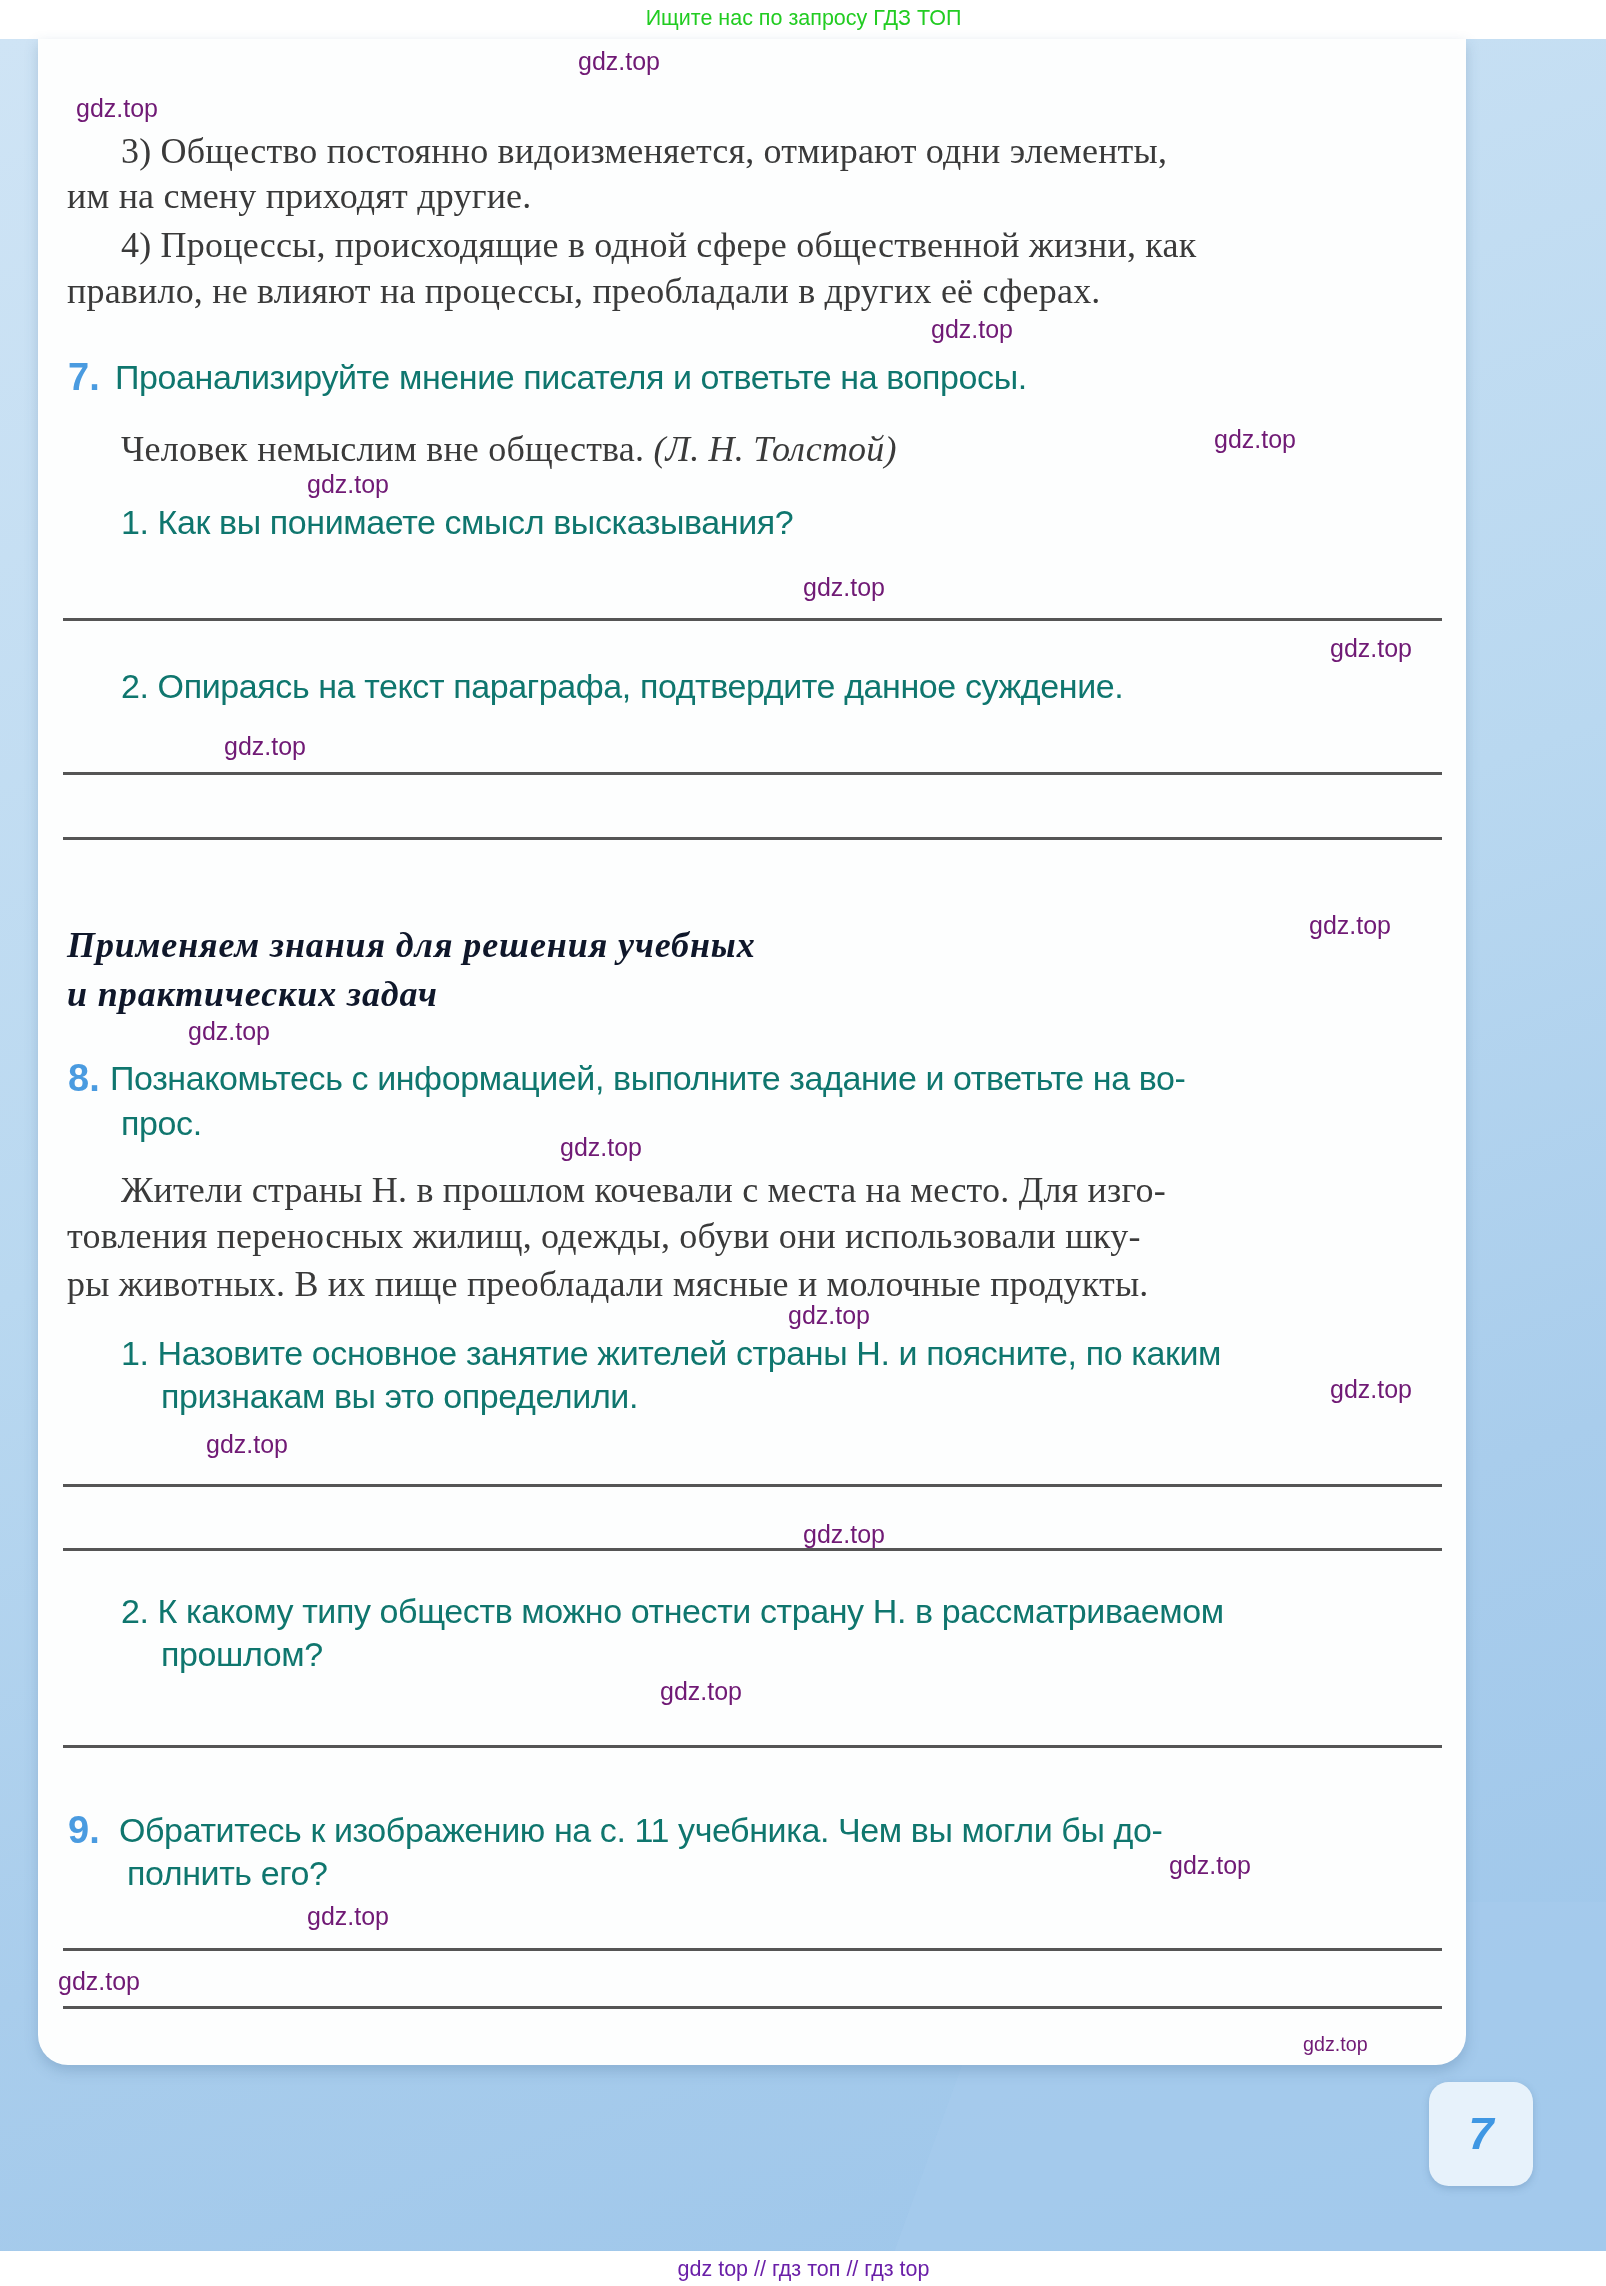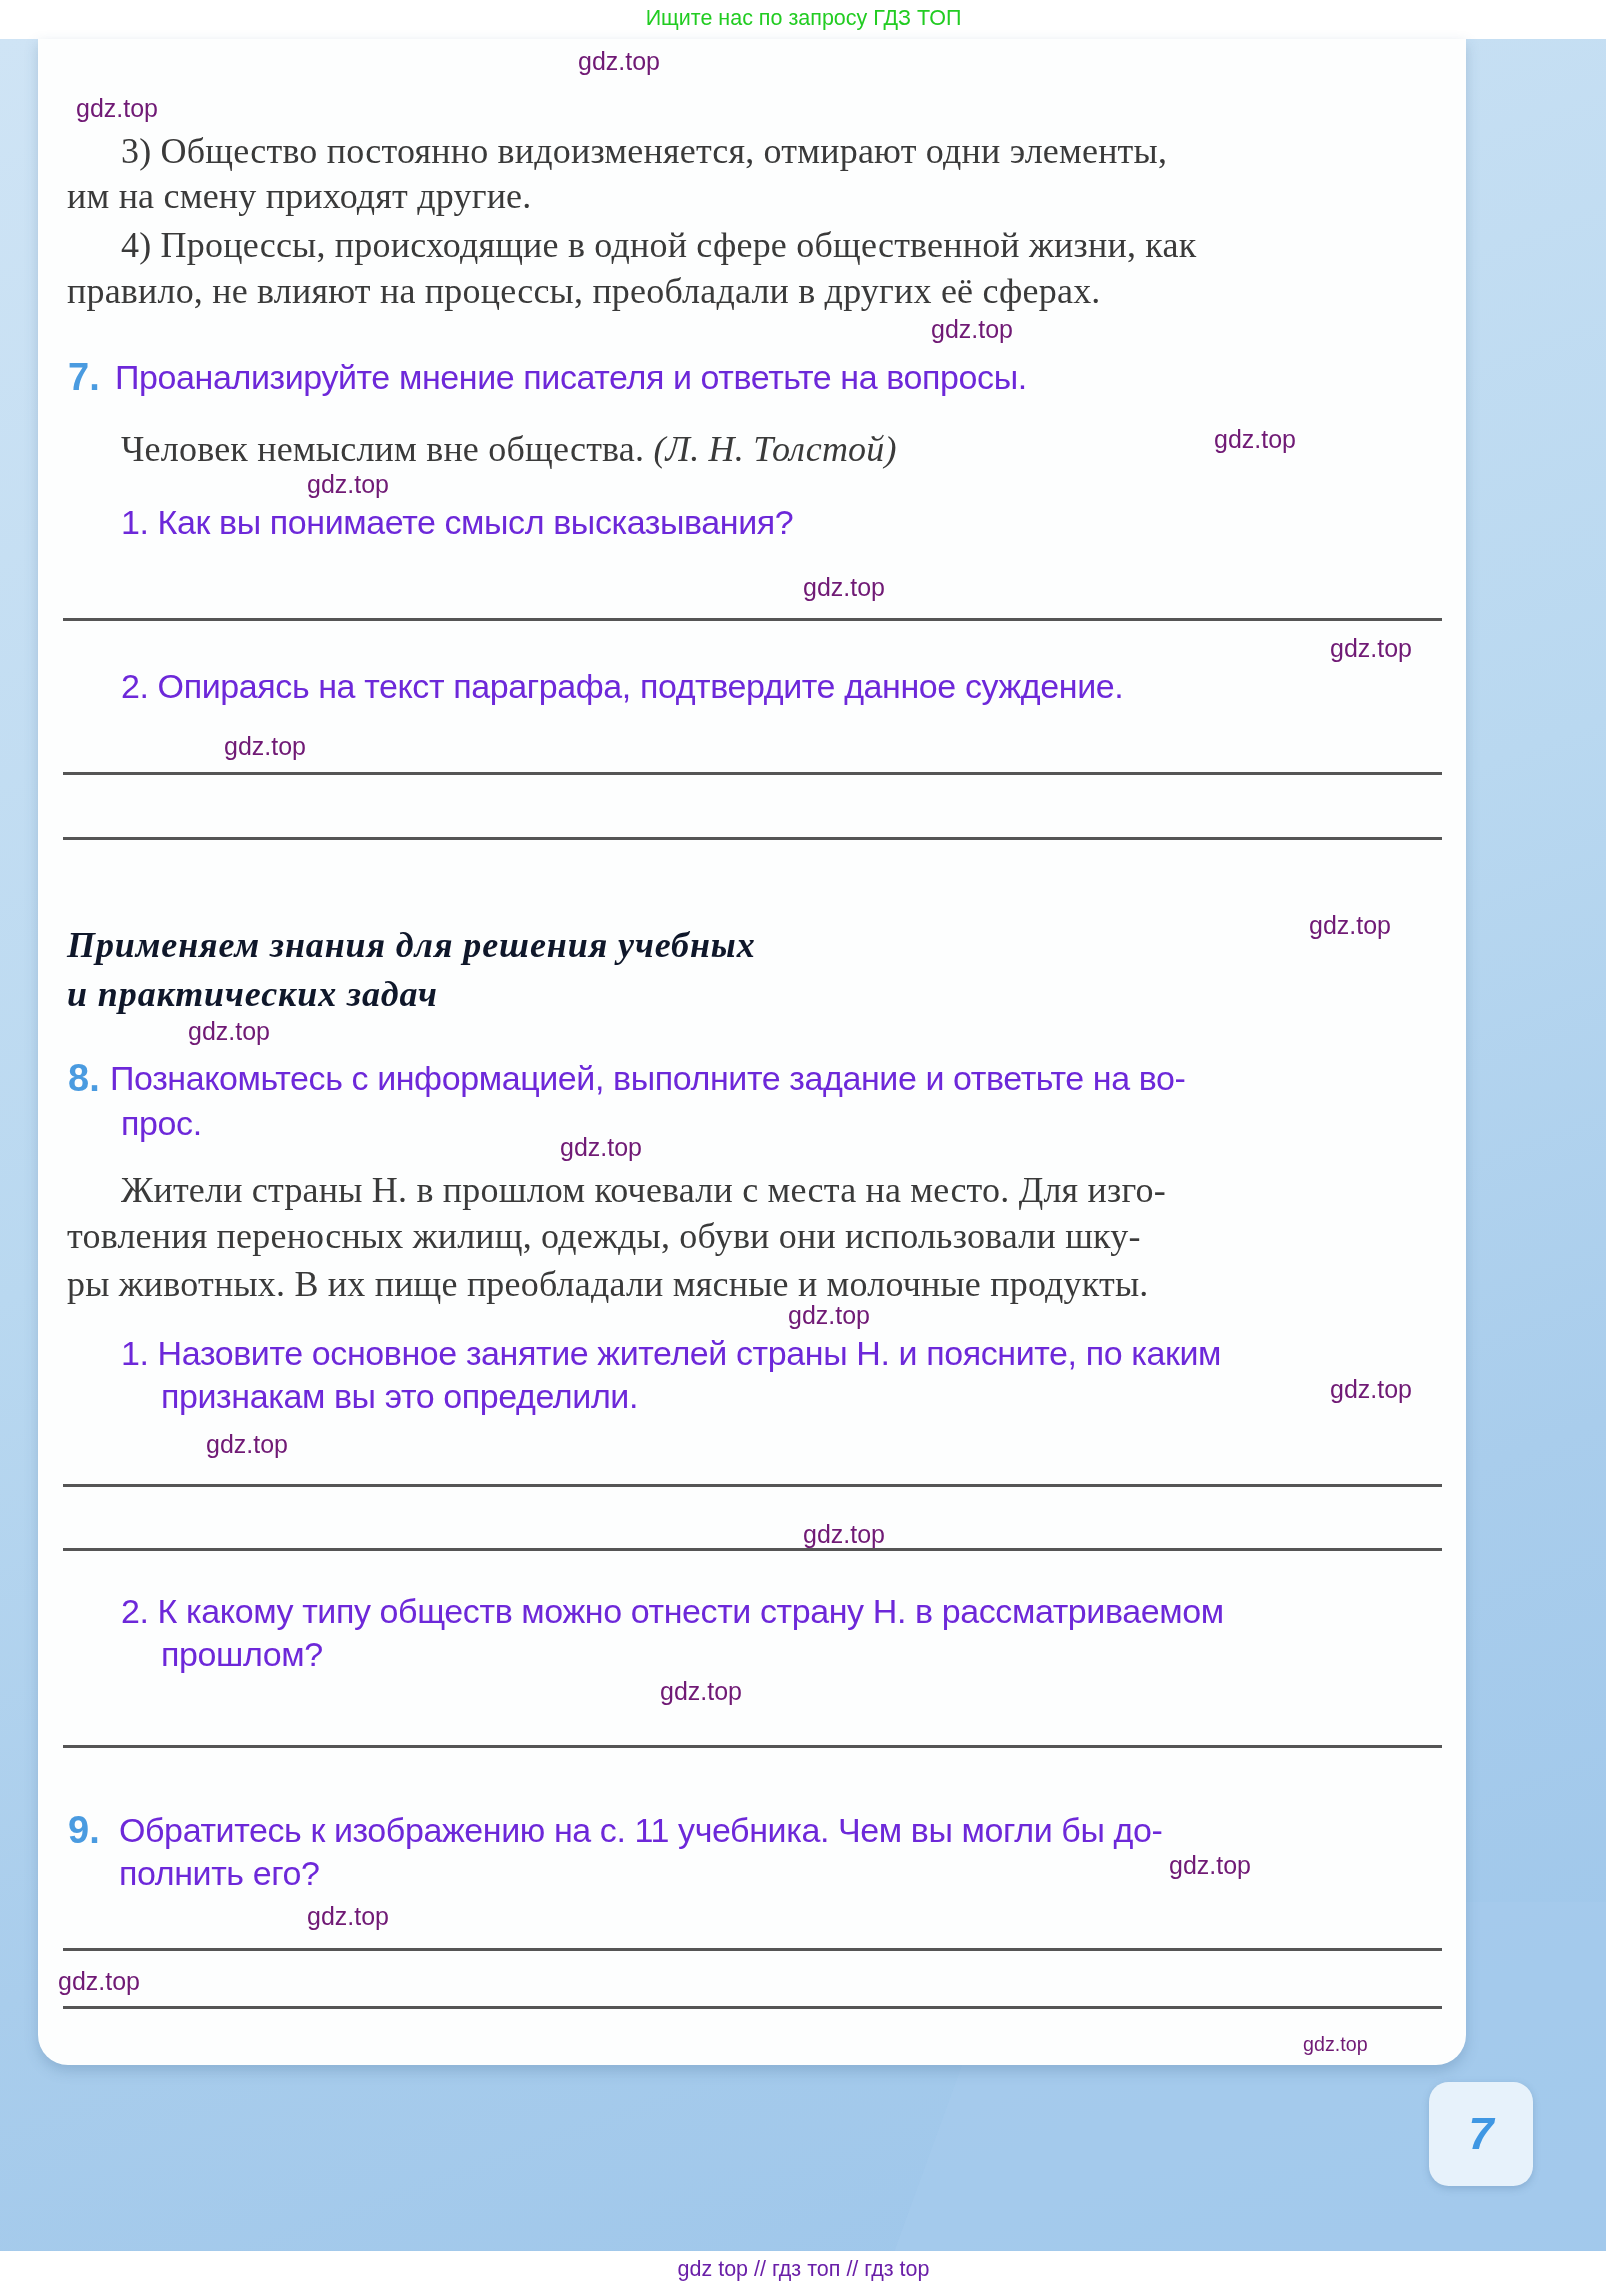--- a/index.html
+++ b/index.html
@@ -25,21 +25,21 @@
     position:absolute; left:38px; top:39px; width:1428px; height:2026px;
     background:#fdfefe; border-radius:0 0 30px 30px;
     box-shadow: 0 5.4px 12.5px rgba(60,100,140,0.25);
   }
   .serif { font-family:"Liberation Serif", "DejaVu Serif", serif; }
   .sans { font-family:"Liberation Sans", sans-serif; }
   .txt {
     position:absolute; color:#333; white-space:nowrap;
   }
   .serif-body { font-size:36px; letter-spacing:0.2px; color:#3a3a3a; }
-  .sans-body { font-size:34px; color:#6d28d9; letter-spacing:-0.4px; }
+  .sans-body { font-size:34px; color:#0f766e; letter-spacing:-0.4px; }
   .num {
     color:#4a9be0; font-weight:bold; font-size:38px; font-family:"Liberation Sans", sans-serif;
   }
   .section-head {
     color:#0f172a; font-style:italic; font-weight:bold; font-size:36px;
     font-family:"Liberation Serif", serif; letter-spacing:0.9px;
   }
   .rule { position:absolute; left:63px; width:1379px; height:2.7px; background:#555; }
   .wm {
     position:absolute; color:#701a75; font-size:25px; font-family:"Liberation Sans", sans-serif;
@@ -98,21 +98,21 @@
 <div class="txt sans sans-body" style="left:121px;top:1334px;">1. Назовите основное занятие жителей страны Н. и поясните, по каким</div>
 <div class="txt sans sans-body" style="left:161px;top:1377px;">признакам вы это определили.</div>
 <div class="rule" style="top:1484px;"></div>
 <div class="rule" style="top:1548px;"></div>
 <div class="txt sans sans-body" style="left:121px;top:1592px;">2. К какому типу обществ можно отнести страну Н. в рассматриваемом</div>
 <div class="txt sans sans-body" style="left:161px;top:1635px;">прошлом?</div>
 <div class="rule" style="top:1745px;"></div>
 
 <div class="txt num" style="left:68px;top:1809px;">9.</div>
 <div class="txt sans sans-body" style="left:119px;top:1811px;">Обратитесь к изображению на с. 11 учебника. Чем вы могли бы до-</div>
-<div class="txt sans sans-body" style="left:119px;top:1854px;">полнить его?</div>
+<div class="txt sans sans-body" style="left:127px;top:1854px;">полнить его?</div>
 <div class="rule" style="top:1948px;"></div>
 <div class="rule" style="top:2006px;"></div>
 
 <div class="wm" style="left:578px;top:47px;">gdz.top</div>
 <div class="wm" style="left:76px;top:94px;">gdz.top</div>
 <div class="wm" style="left:931px;top:315px;">gdz.top</div>
 <div class="wm" style="left:1214px;top:425px;">gdz.top</div>
 <div class="wm" style="left:307px;top:470px;">gdz.top</div>
 <div class="wm" style="left:803px;top:573px;">gdz.top</div>
 <div class="wm" style="left:1330px;top:634px;">gdz.top</div>

